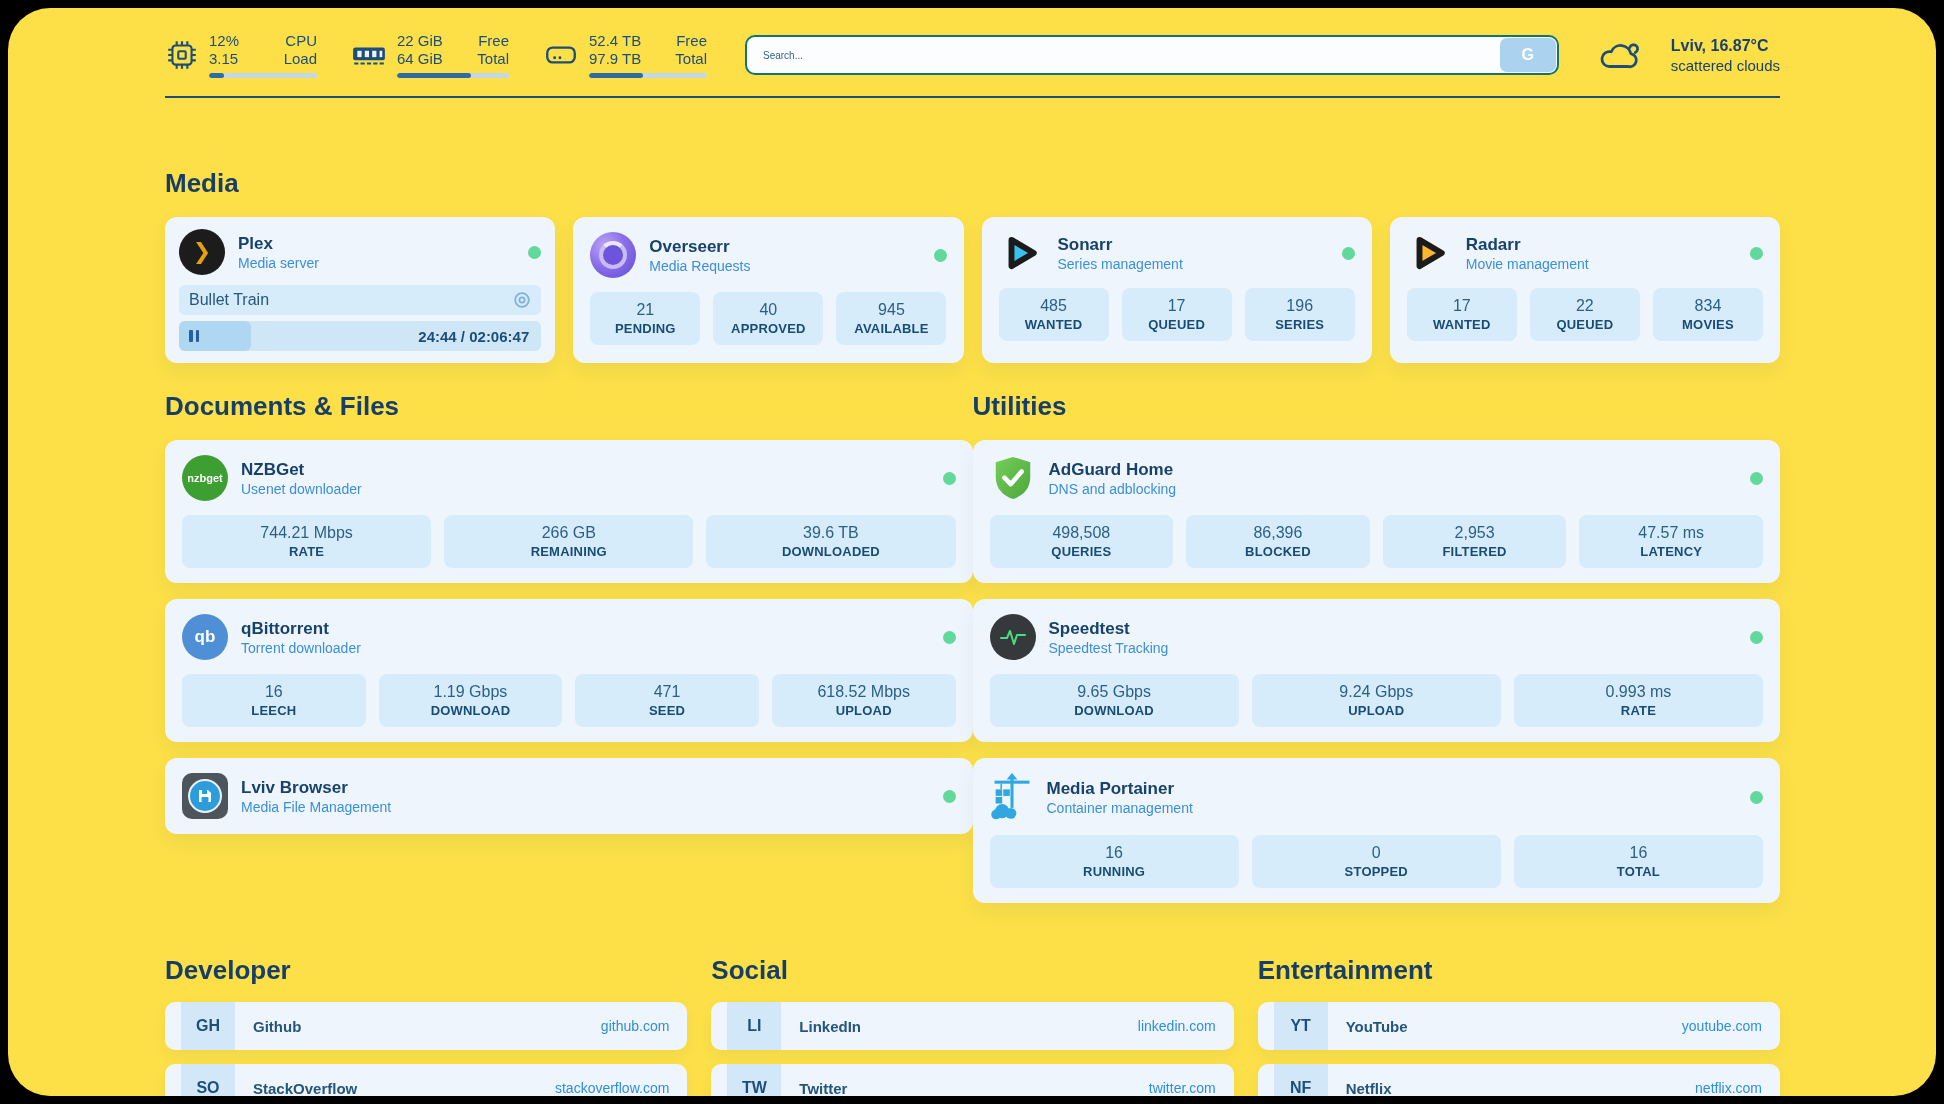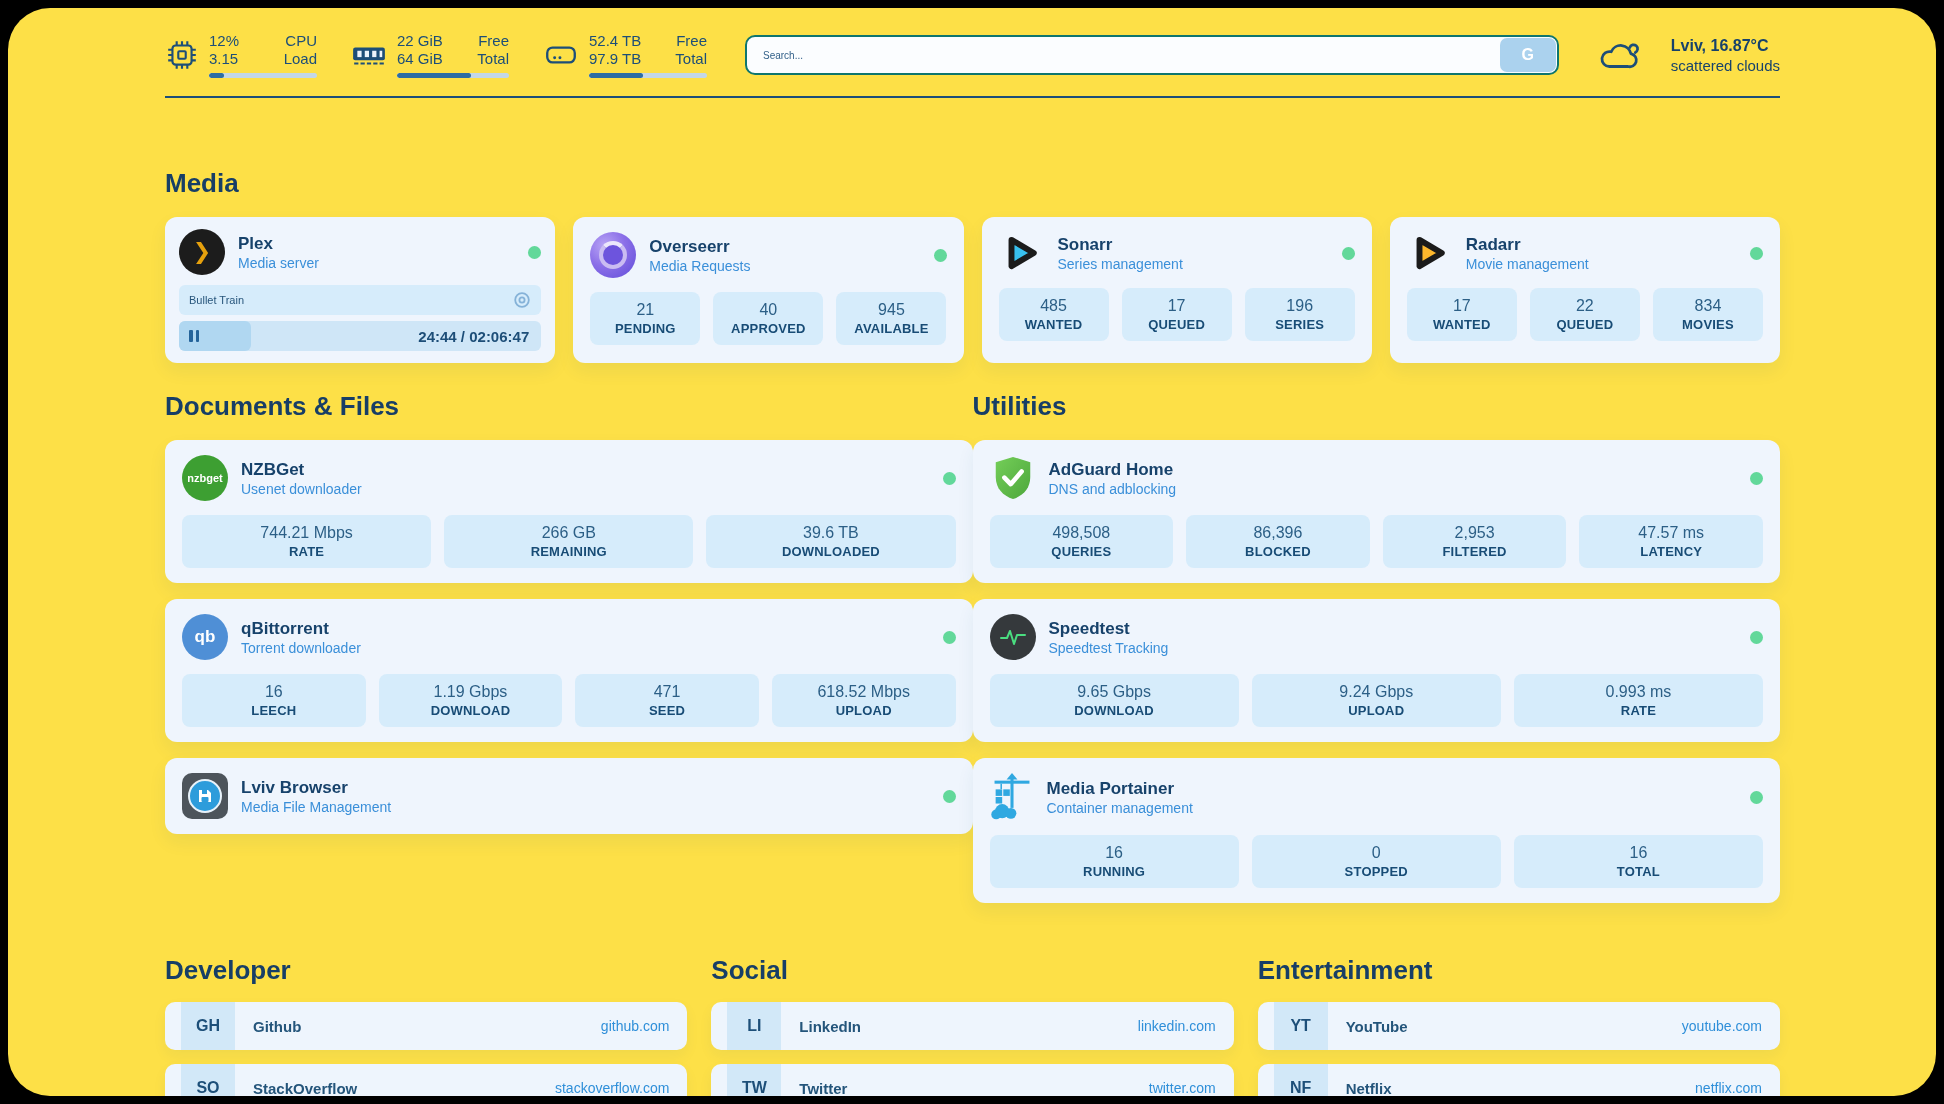--- a/index.html
+++ b/index.html
@@ -48,21 +48,21 @@
   .app-desc { font-size:14px; color:#3a8fd9; line-height:18px; }
   .status-dot { width:13px; height:13px; border-radius:50%; background:#62d89a; margin-left:auto; }
 
   .tile-row { display:flex; gap:13px; margin-top:14px; }
   .tile { flex:1; background:#d6ecfb; border-radius:8px; padding:8px 6px; text-align:center; }
   .tile-val { font-size:16px; color:#2c5f86; line-height:20px; }
   .tile-label { font-size:13px; font-weight:700; color:#184c76; line-height:17px; letter-spacing:.2px; }
 
   
   .np-row { margin-top:10px; background:#d6ecfb; border-radius:6px; height:30px; display:flex; align-items:center; padding:0 10px; }
-  .np-title { font-size:11px; color:#28567c; font-weight:500; }
+  .np-title { font-size:16px; color:#28567c; font-weight:500; }
   .np-row svg { margin-left:auto; }
   .pg-row { margin-top:6px; background:#cfe6f7; border-radius:6px; height:30px; position:relative; display:flex; align-items:center;padding-left:20px; }
   .pg-fill { position:absolute; left:0; top:0; bottom:0; background:#b0d7f1; border-radius:6px; display:flex; align-items:center; padding-left:10px; }
   .pause { display:flex; gap:3px; }
   .pause span { width:3.5px; height:12px; background:#24639a; border-radius:1px; }
   .pg-time { margin-left:auto; font-size:15px; font-weight:700; color:#1d4e78; padding-right:12px; position:relative; }
 
   
   .icon-circle { width:46px; height:46px; border-radius:50%; display:flex; align-items:center; justify-content:center; flex:0 0 auto; }
   .plex-circ { background:#1c1c1c; }

